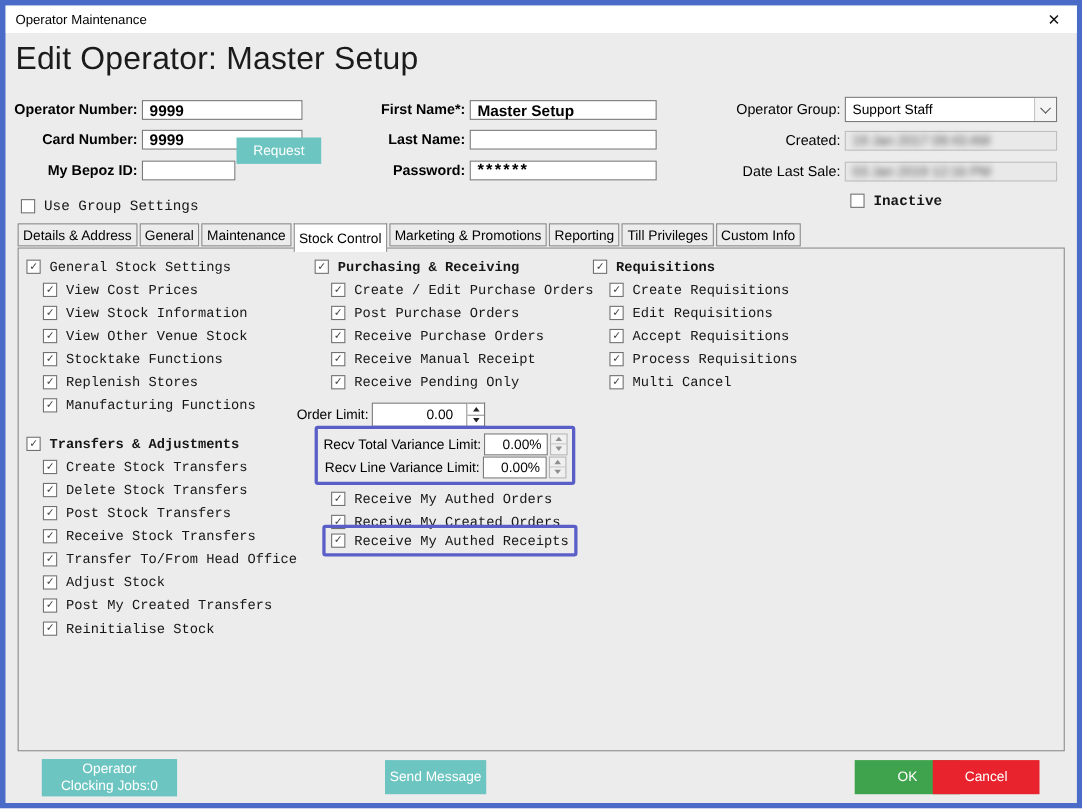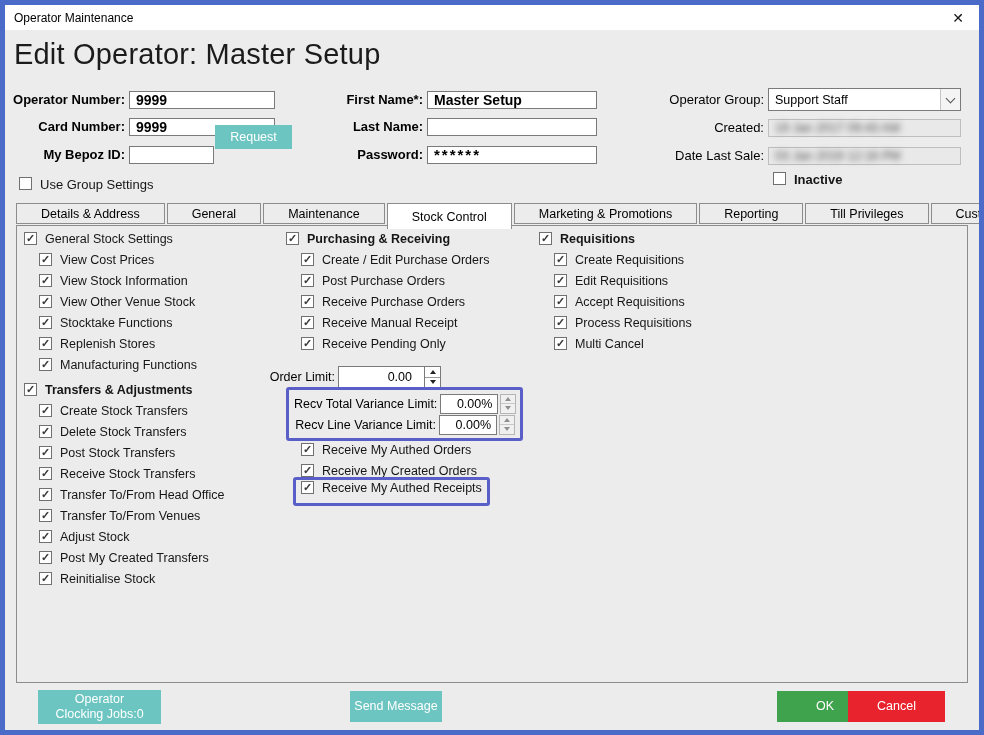--- a/index.html
+++ b/index.html
@@ -23,36 +23,36 @@
   .dis{background:#e9e9e9;border:1px solid #bfbfbf;font-size:12.5px;color:#4d4d4d;}
   .blurred{filter:blur(3px);}
   .combo{height:23px;background:#fff;border:1px solid #7a7a7a;display:flex;align-items:center;cursor:pointer;}
   .combo .cval{flex:1;padding:0 6px;font-size:12.5px;}
   .combo .cbtn{width:20px;align-self:stretch;background:#f4f4f4;border-left:1px solid #c5c5c5;
                display:flex;align-items:center;justify-content:center;}
   .chev{width:7px;height:7px;border-right:1.4px solid #555;border-bottom:1.4px solid #555;
         transform:rotate(45deg);margin-top:-3px;}
 
   
-  .cbrow{display:flex;height:21px;}
+  .cbrow{display:flex;align-items:center;height:21px;font-family:Liberation Mono, monospace;}
   .cb{width:13px;height:13px;background:#fff;border:1px solid #707070;flex:none;
       display:flex;align-items:center;justify-content:center;cursor:pointer;}
   .cb.checked::before{content:"\2713";font-size:11px;font-weight:bold;color:#3a3a3a;margin-top:-1px;}
   .cblabel{font-size:12.5px;padding-left:8px;color:#161616;white-space:nowrap;}
 
   
   .tabs{position:absolute;left:11px;top:198px;display:flex;align-items:flex-end;z-index:2;}
   .tab{height:21px;margin:0 2px 3px 0;border:1px solid #8c8c8c;background:#ececec;
-       display:flex;align-items:center;padding:0 24px;font-size:12.5px;cursor:pointer;white-space:nowrap;}
+       display:flex;align-items:center;padding:0 4px;font-size:12.5px;cursor:pointer;white-space:nowrap;}
   .tab.active{height:26px;margin-bottom:-2px;background:#ffffff;border-bottom:none;z-index:3;}
   .panel{position:absolute;left:11px;top:220px;width:952px;height:458px;border:1px solid #8c8c8c;
          background:#ececec;z-index:1;}
   .col{position:absolute;}
   .sub{padding-left:15px;}
-  .gap{margin-top:4px;}
+  .gap{margin-top:14px;}
 
   
   .numrow{position:absolute;display:flex;align-items:center;justify-content:flex-end;}
   .numlabel{font-size:12.5px;text-align:right;padding-right:3px;white-space:nowrap;flex:1;}
   .numbox{height:22px;background:#fff;border:1px solid #7a7a7a;display:flex;align-items:center;
           justify-content:flex-end;font-size:12.5px;padding-right:12px;flex:none;}
   .spin{width:16px;height:22px;display:flex;flex-direction:column;border:1px solid #7a7a7a;
         border-left:none;background:#fff;flex:none;cursor:pointer;}
   .spin i{flex:1;display:flex;align-items:center;justify-content:center;}
   .spin .up{border-bottom:1px solid #9a9a9a;}
@@ -245,24 +245,20 @@
           <div class="cbrow">
             <span class="cb checked"></span>
             <span class="cblabel">Receive Stock Transfers</span>
           </div>
 
           <div class="cbrow">
             <span class="cb checked"></span>
             <span class="cblabel">Transfer To/From Head Office</span>
           </div>
 
-          <div class="cbrow">
-            <span class="cb checked"></span>
-            <span class="cblabel">Transfer To/From Venues</span>
-          </div>
 
           <div class="cbrow">
             <span class="cb checked"></span>
             <span class="cblabel">Adjust Stock</span>
           </div>
 
           <div class="cbrow">
             <span class="cb checked"></span>
             <span class="cblabel">Post My Created Transfers</span>
           </div>

